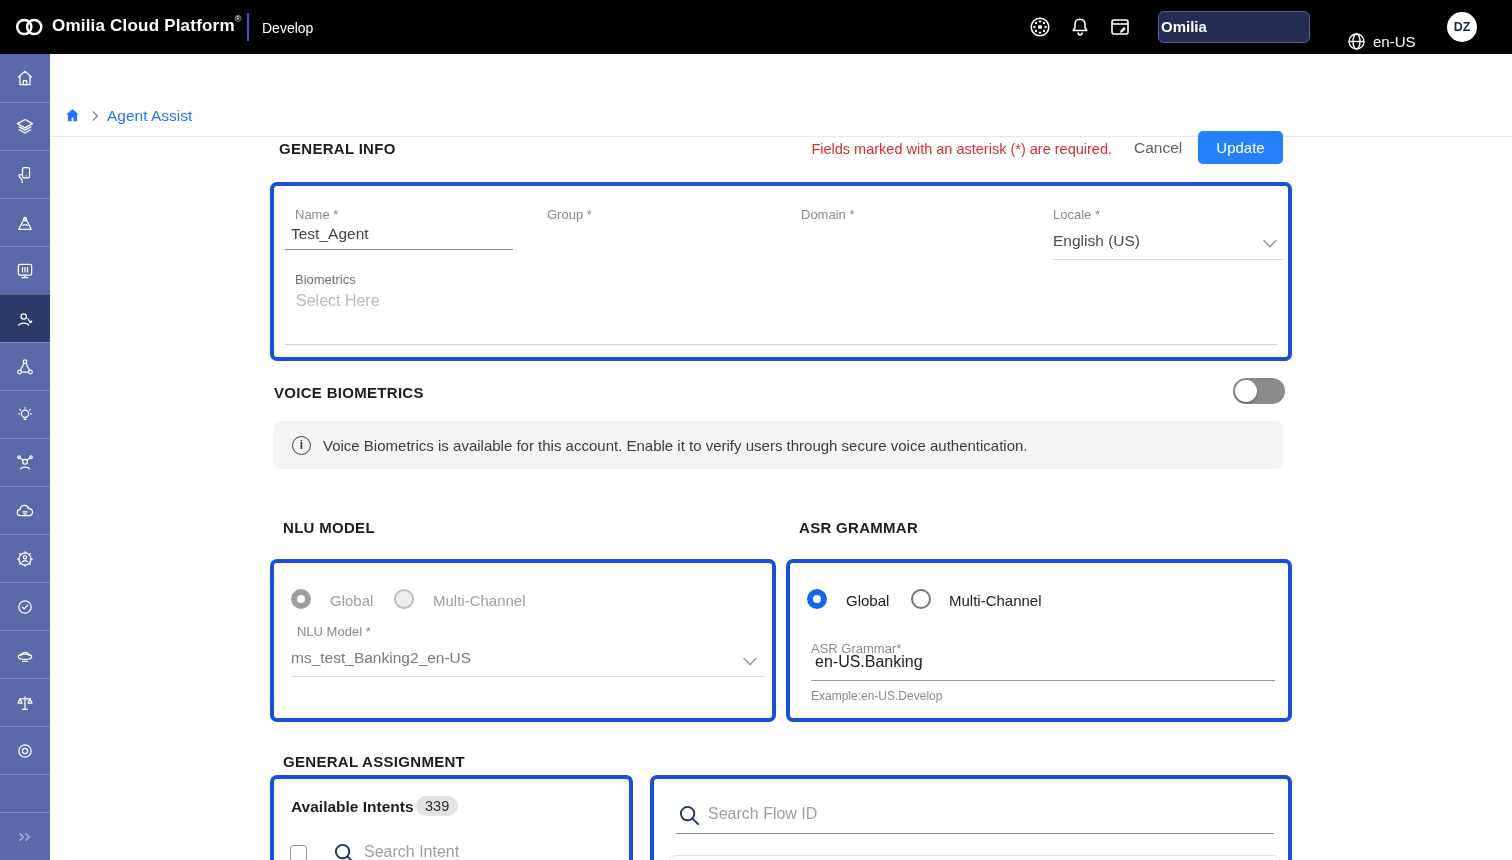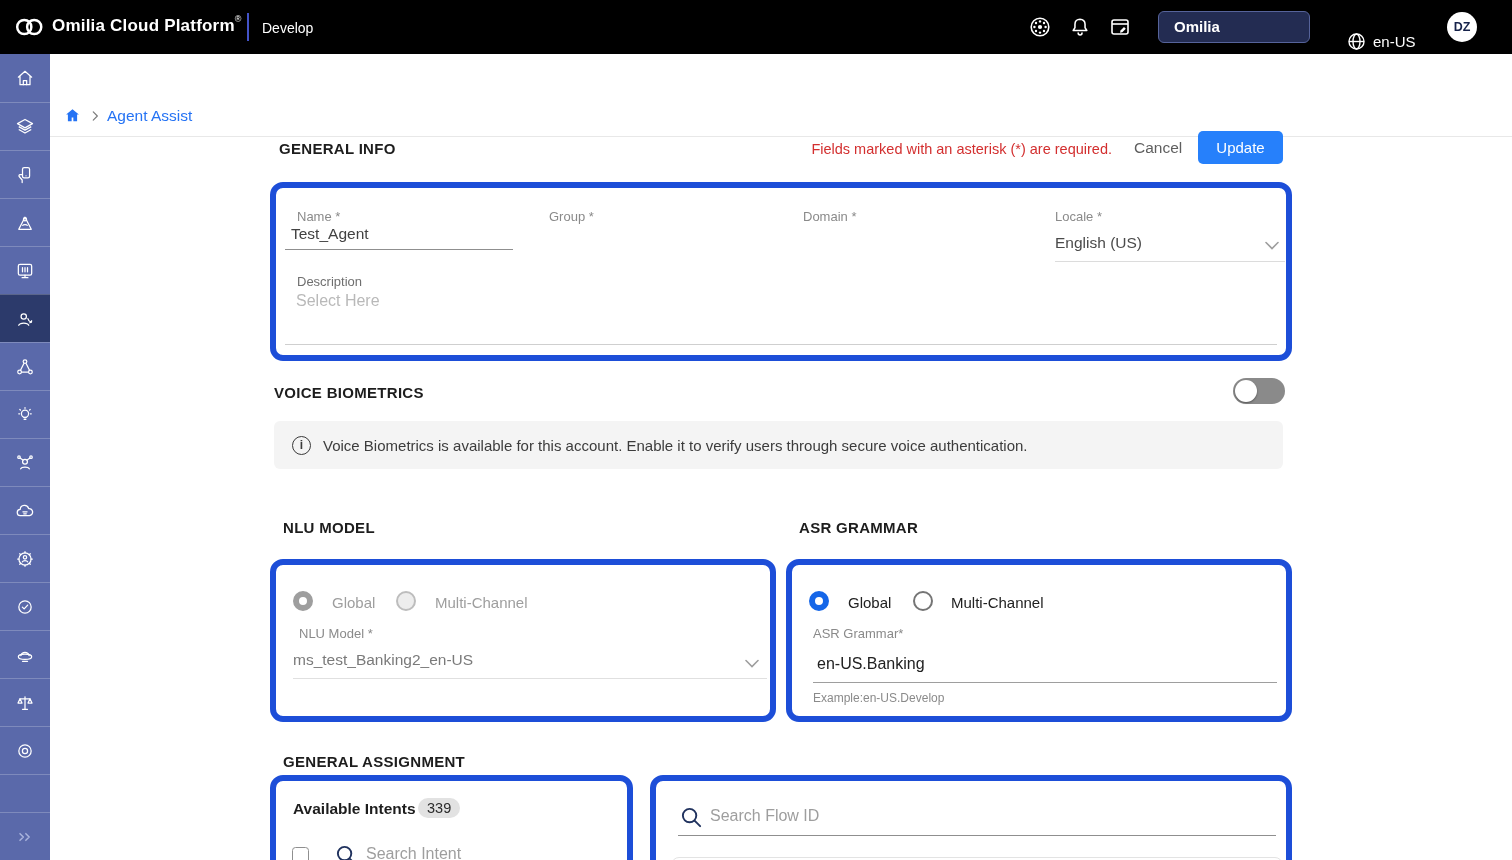--- a/index.html
+++ b/index.html
@@ -11,21 +11,21 @@
   
   .topbar { position:absolute; left:0; top:0; width:1512px; height:54px; background:#000; }
   .tb-logo { position:absolute; left:12px; top:14px; }
   .tb-brand { position:absolute; left:52px; top:16px; color:#fff; font-size:17px; font-weight:700; letter-spacing:.2px; }
   .tb-brand sup { font-size:9px; font-weight:400; position:relative; top:-2px; }
   .tb-divider { position:absolute; left:247px; top:13px; width:2px; height:28px; background:#4353c8; }
   .tb-section { position:absolute; left:262px; top:20px; color:#fff; font-size:14px; }
   .tb-icon { position:absolute; top:15px; cursor:pointer; }
   .tb-org { position:absolute; left:1158px; top:11px; width:152px; height:32px; background:#232c52;
     border:1.5px solid #56639a; border-radius:6px; color:#fff; font-size:15px; font-weight:600;
-    line-height:29px; padding-left:15px; cursor:pointer; }
+    line-height:29px; padding-left:2px; cursor:pointer; }
   .tb-locale { position:absolute; left:1346px; top:15px; display:flex; align-items:center; gap:6px;
     color:#fff; font-size:15px; cursor:pointer;margin-top:16px; }
   .tb-avatar { position:absolute; left:1447px; top:12px; width:30px; height:30px; border-radius:50%;
     background:#fff; color:#16224a; font-size:12.5px; font-weight:700; display:flex;
     align-items:center; justify-content:center; cursor:pointer; }
 
   
   .sidebar { position:absolute; left:0; top:54px; width:50px; height:806px; background:#5a69aa;
     display:flex; flex-direction:column; }
   .sb-item { width:50px; height:48px; flex:0 0 48px; display:flex; align-items:center; justify-content:center;
@@ -45,21 +45,21 @@
 
   
   .sec-title { position:absolute; color:#1d1d1d; font-size:15px; font-weight:700; letter-spacing:.3px; }
   .req-note { position:absolute; top:141px; right:400px; color:#d32f2f; font-size:14.5px; }
   .btn-cancel { position:absolute; left:1134px; top:139px; color:#5f5f5f; font-size:15.5px; cursor:pointer; }
   .btn-update { position:absolute; left:1198px; top:131px; width:85px; height:33px; background:#2680fb;
     border:none; border-radius:5px; color:#fff; font-size:15px; font-weight:500; cursor:pointer;
     font-family:inherit; }
 
   
-  .card { position:absolute; background:#fff; border:6px solid #1d4ed8; border-radius:13px; }
+  .card { position:absolute; background:#fff; border:4px solid #1d4ed8; border-radius:7px; }
 
   
   .fld-label { position:absolute; color:#8a8a8a; font-size:13px; }
   .fld-value { position:absolute; font-size:15.5px; color:#4a4a4a; }
   .underline { position:absolute; height:0; border-bottom:1px solid #dcdcdc; }
   .chev { position:absolute; }
   .name-input { position:absolute; left:285px; top:222px; width:228px; height:28px; border:none;
     border-bottom:1px solid #8f8f8f; font-size:15.5px; color:#424242; padding:0 0 4px 6px;
     font-family:inherit; outline:none; background:transparent; }
   .desc-area { position:absolute; left:285px; top:278px; width:992px; height:67px; border:none;
@@ -294,21 +294,21 @@
   <span class="fld-label" style="left:527px;top:21px">Domain *</span>
   <span class="fld-label" style="left:779px;top:21px">Locale *</span>
 
   <div class="fld-value" style="left:779px;top:46px;width:230px;height:28px;border-bottom:1px solid #dcdcdc">
     <span>English (US)</span>
     <svg class="chev" style="right:6px;top:7px" width="14" height="9" viewBox="0 0 14 9" fill="none" stroke="#9e9e9e" stroke-width="1.6" stroke-linecap="round">
         <path d="M1 1.5l6 6 6-6"></path>
       </svg>
   </div>
 
-  <span class="fld-label" style="left:21px;top:86px;color:#6f6f6f">Description</span>
+  <span class="fld-label" style="left:21px;top:86px;color:#6f6f6f">Biometrics</span>
 
 </section>
 
 <input class="name-input" value="Test_Agent" style="">
 <textarea class="desc-area" placeholder="Select Here" style=""></textarea>
 
 <h2 class="sec-title" style="left:274px;top:384px">VOICE BIOMETRICS</h2>
 <div class="toggle">
     <div class="knob"></div>
   </div>
@@ -333,21 +333,21 @@
   </div>
 </section>
 
 <h2 class="sec-title" style="left:799px;top:519px">ASR GRAMMAR</h2>
 <section class="card" style="left:786px;top:559px;width:506px;height:163px">
   <span class="radio sel-blue" style="left:17px;top:26px"></span>
   <span class="radio-label en" style="left:56px;top:29px">Global</span>
   <span class="radio un-dark" style="left:121px;top:26px"></span>
   <span class="radio-label en" style="left:159px;top:29px">Multi-Channel</span>
 
-  <span class="fld-label" style="left:21px;top:61px">ASR Grammar*</span>
+  <span class="fld-label" style="left:21px;top:78px">ASR Grammar*</span>
   <div class="fld-value" style="left:21px;top:90px;width:464px;height:28px;border-bottom:1px solid #9e9e9e;color:#212121;font-size:16px;padding-left:4px">
     <span>en-US.Banking</span>
   </div>
   <span class="fld-label" style="left:21px;top:126px;font-size:12px">Example:en-US.Develop</span>
 </section>
 
 <h2 class="sec-title" style="left:283px;top:753px">GENERAL ASSIGNMENT</h2>
 
 <section class="card" style="left:270px;top:775px;width:363px;height:120px">
   <span class="avail-title">Available Intents</span>

